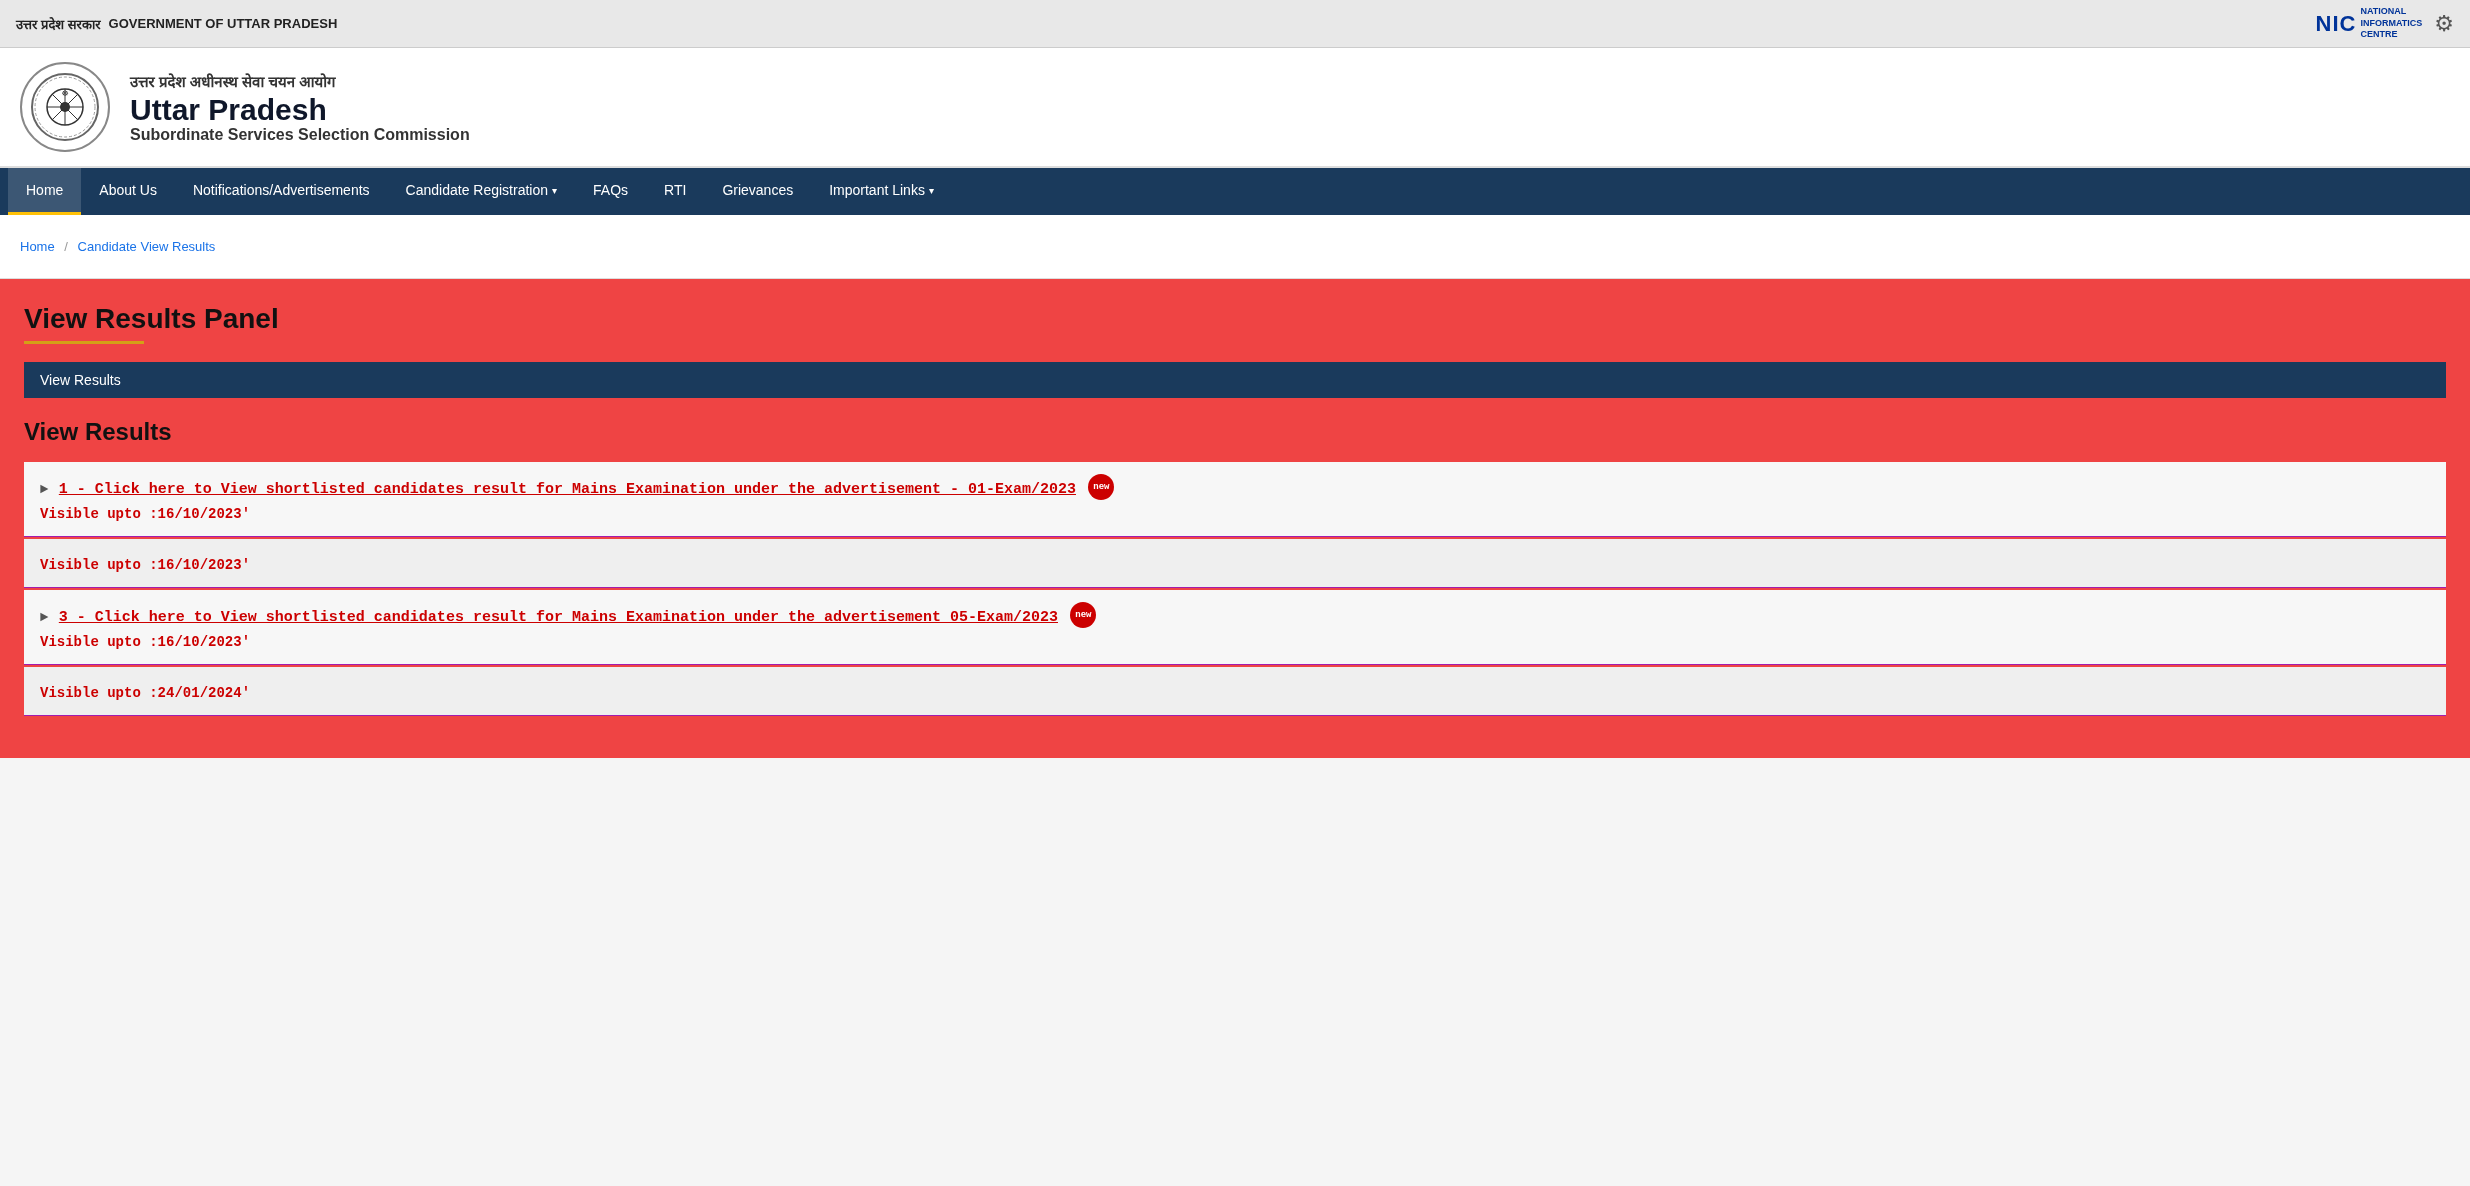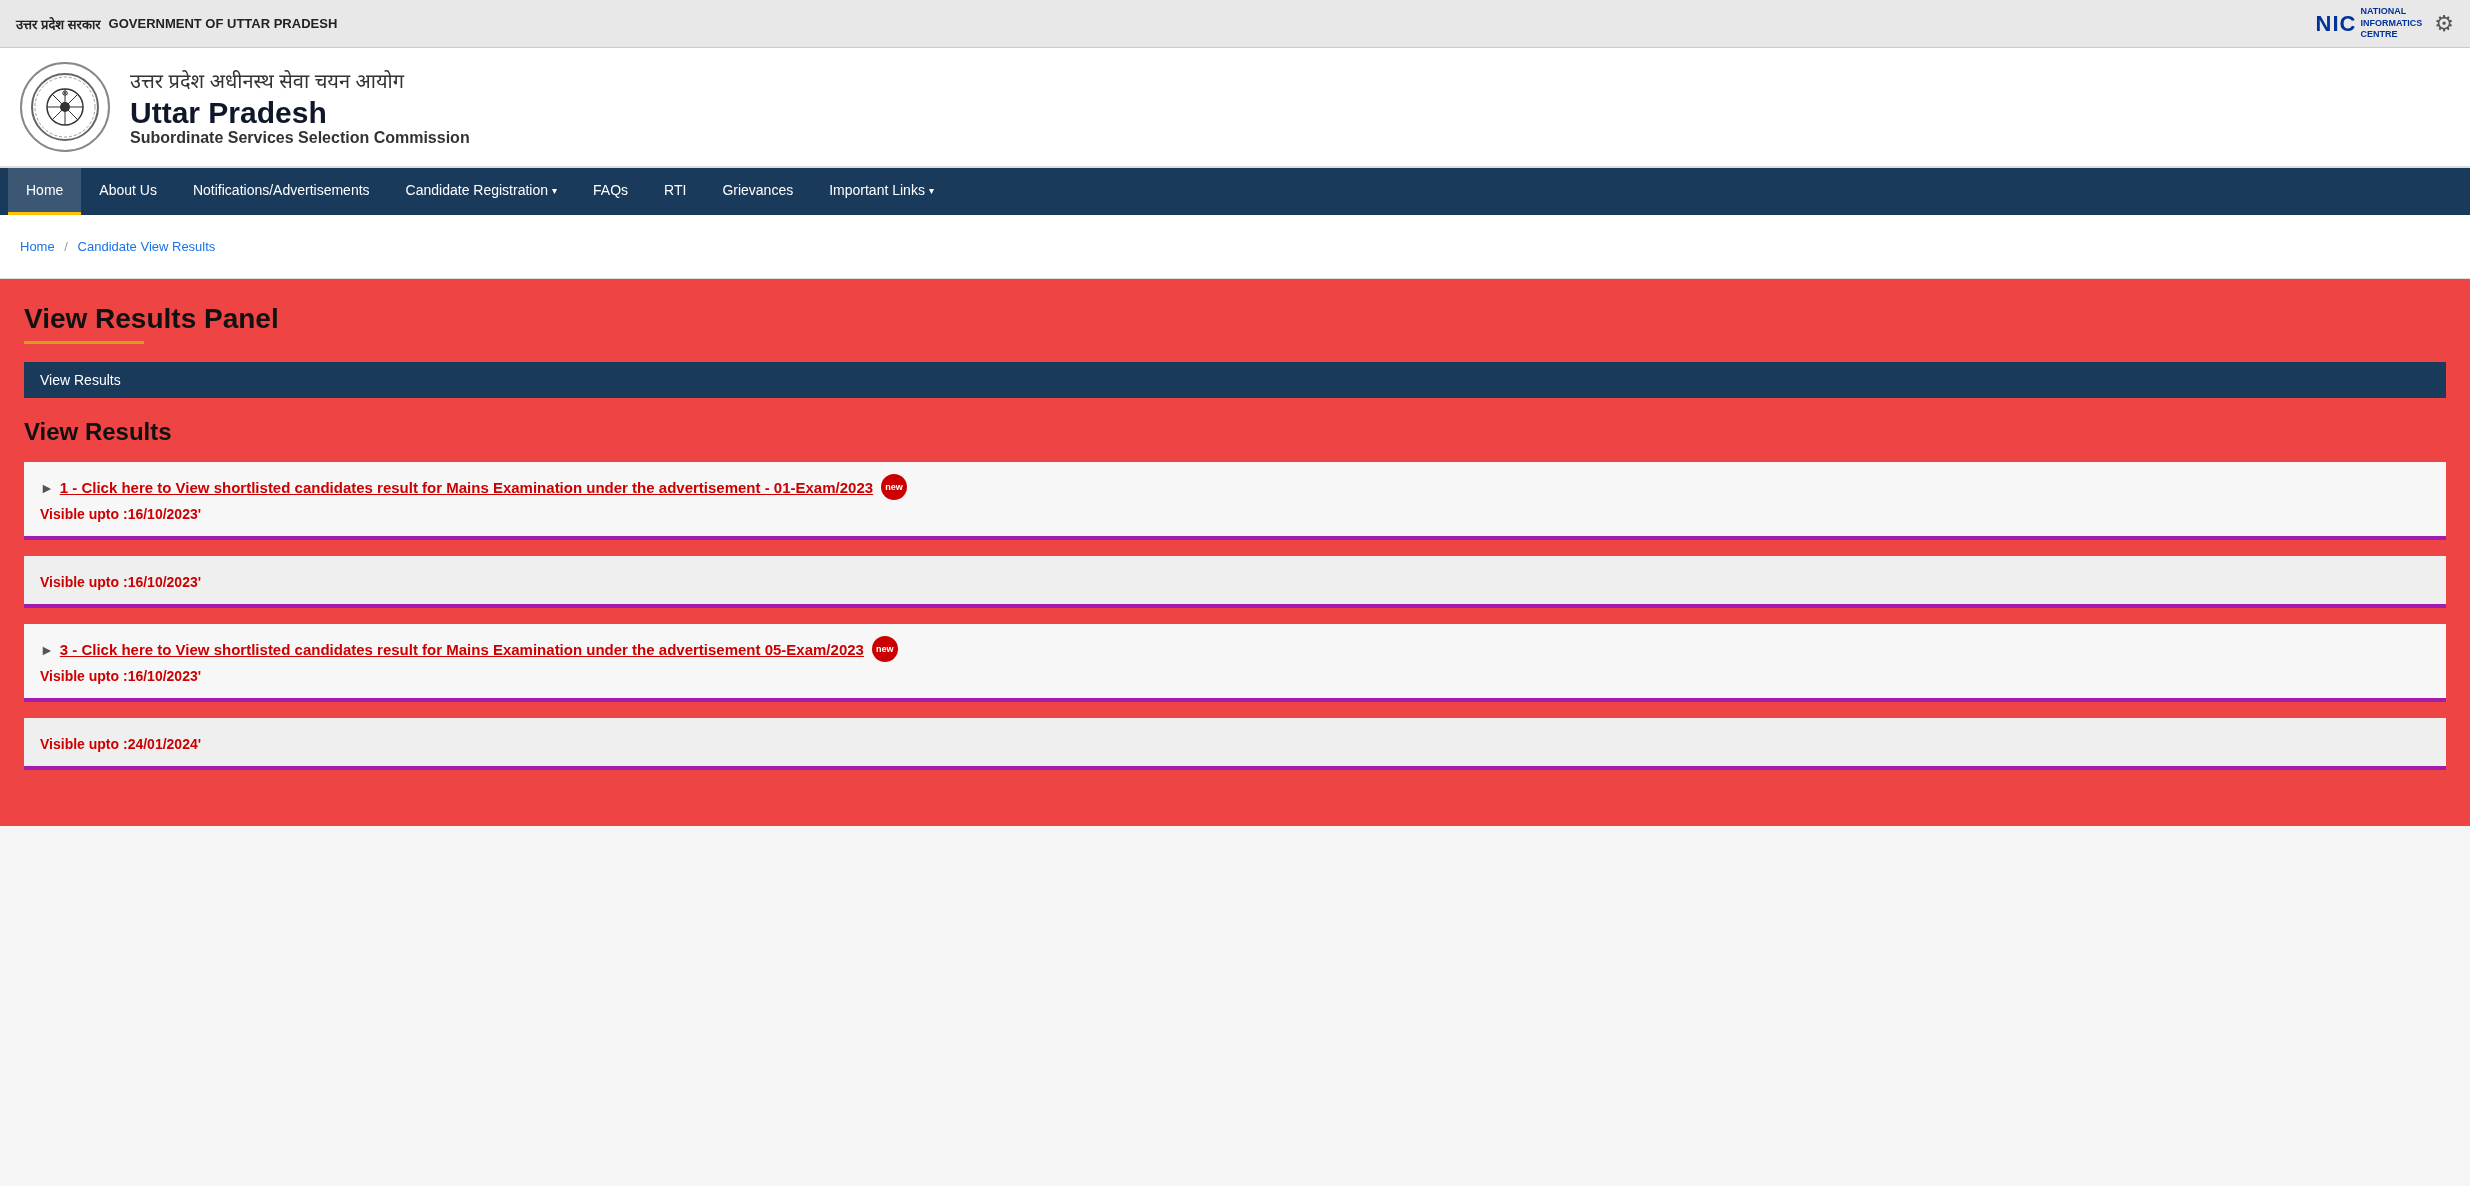--- a/index.html
+++ b/index.html
@@ -73,23 +73,24 @@
       border: 2px solid #888;
       display: flex;
       align-items: center;
       justify-content: center;
       overflow: hidden;
       background: #fff;
       flex-shrink: 0;
     }
     .header-text-block {}
     .header-hindi {
-      font-size: 20px;
+      font-size: 15px;
       color: #333;
       margin-bottom: 2px;
+      font-weight: bold;
     }
     .header-title {
       font-size: 30px;
       font-weight: bold;
       color: #0f172a;
       line-height: 1.1;
     }
     .header-subtitle {
       font-size: 16px;
       color: #333;
@@ -176,23 +177,24 @@
     .results-section-title {
       font-size: 24px;
       font-weight: bold;
       color: #111;
       margin-bottom: 16px;
     }
 
     
     .result-row {
       background: #f7f7f7;
-      border-bottom: 4px solid #a21caf;
+      border-bottom: 1px solid #a21caf;
       padding: 14px 16px;
-      margin-bottom: 16px;
+      margin-bottom: 2px;
+      font-family: Liberation Mono, monospace;
     }
     .result-row:nth-child(even) {
       background: #efefef;
     }
     .result-link {
       color: #cc0000;
       font-weight: bold;
       font-size: 15px;
       text-decoration: underline;
       cursor: pointer;

